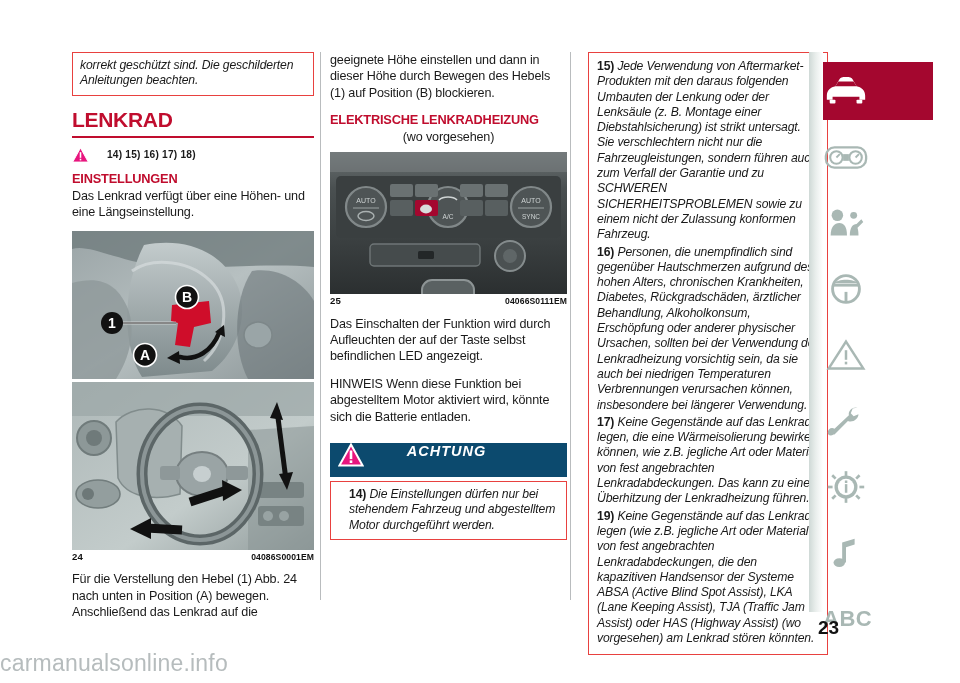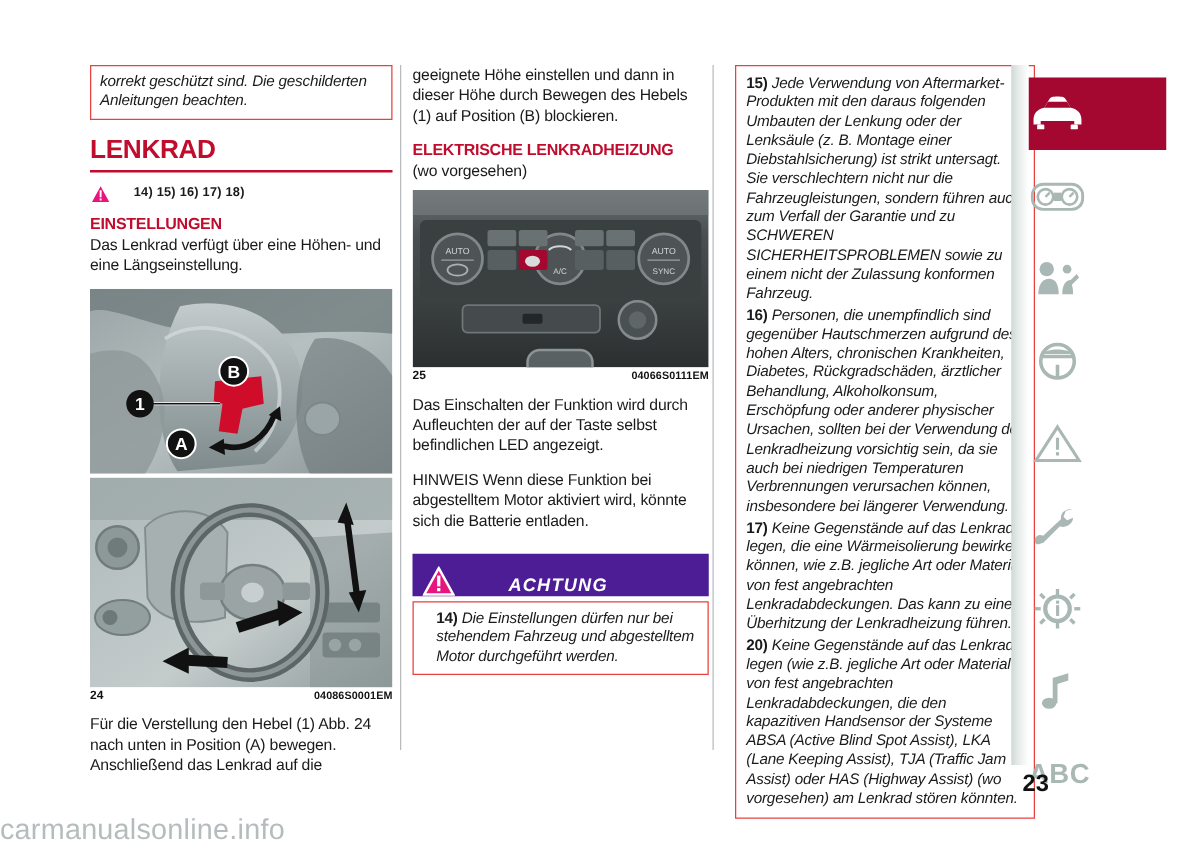--- a/index.html
+++ b/index.html
@@ -84,23 +84,23 @@
   .figbox { width: 100%; position: relative; overflow: hidden; }
   .figcap {
     display: flex; justify-content: space-between; align-items: baseline;
     font-size: 9.6px; font-weight: bold; color: #111; margin-top: 1px;
     letter-spacing: 0.1px;
   }
   .figcap .code { font-size: 8.6px; letter-spacing: 0.1px; }
 
   
   .achtung-bar {
-    background: #4c1d95;
+    background: #0c4a6e;
     height: 34px;
-    display: flex; align-items: flex-end;
+    display: flex; align-items: flex-start;
     padding-left: 8px;
     margin-top: 18px;
   }
   .achtung-bar .label {
     flex: 1; text-align: center;
     color: #ffffff; font-style: italic; font-weight: bold;
     font-size: 14.5px; letter-spacing: 1px;
     margin-right: 38px;
   }
 
@@ -256,21 +256,21 @@
     </div>
 
     <p class="body-text" style="margin-top:9px;">Für die Verstellung den Hebel (1) Abb. 24 nach unten in Position (A) bewegen. Anschließend das Lenkrad auf die</p>
   </div>
 
   <div class="col" id="col2">
 
     <p class="body-text">geeignete Höhe einstellen und dann in dieser Höhe durch Bewegen des Hebels (1) auf Position (B) blockieren.</p>
 
     <div class="sub-title">ELEKTRISCHE LENKRADHEIZUNG</div>
-    <p class="body-text" style="margin-bottom:6px;">(wo vorgesehen)</p>
+    <p class="body-text" style="margin-bottom:6px;text-align:center;">(wo vorgesehen)</p>
 
 
     <div class="figure">
       <div class="figbox" style="height:142px;">
         <svg width="237" height="142" viewBox="0 0 237 142">
           <defs>
             <linearGradient id="g4" x1="0" y1="0" x2="0" y2="1">
               <stop offset="0%" stop-color="#6b7273"></stop>
               <stop offset="25%" stop-color="#4a5051"></stop>
               <stop offset="100%" stop-color="#2b2f30"></stop>
@@ -335,21 +335,21 @@
     <div class="redbox" style="margin-top:4px;padding-left:18px;">
       <p><span class="refnum">14)</span> <span>Die Einstellungen dürfen nur bei stehendem Fahrzeug und abgestelltem Motor durchgeführt werden.</span></p>
     </div>
   </div>
 
   <div class="col" id="col3">
     <div class="redbox" style="padding:6px 8px 8px 8px;">
       <p><span class="refnum">15)</span> <span>Jede Verwendung von Aftermarket-Produkten mit den daraus folgenden Umbauten der Lenkung oder der Lenksäule (z. B. Montage einer Diebstahlsicherung) ist strikt untersagt. Sie verschlechtern nicht nur die Fahrzeugleistungen, sondern führen auch zum Verfall der Garantie und zu SCHWEREN SICHERHEITSPROBLEMEN sowie zu einem nicht der Zulassung konformen Fahrzeug.</span></p>
       <p><span class="refnum">16)</span> <span>Personen, die unempfindlich sind gegenüber Hautschmerzen aufgrund des hohen Alters, chronischen Krankheiten, Diabetes, Rückgradschäden, ärztlicher Behandlung, Alkoholkonsum, Erschöpfung oder anderer physischer Ursachen, sollten bei der Verwendung der Lenkradheizung vorsichtig sein, da sie auch bei niedrigen Temperaturen Verbrennungen verursachen können, insbesondere bei längerer Verwendung.</span></p>
       <p><span class="refnum">17)</span> <span>Keine Gegenstände auf das Lenkrad legen, die eine Wärmeisolierung bewirken können, wie z.B. jegliche Art oder Material von fest angebrachten Lenkradabdeckungen. Das kann zu einer Überhitzung der Lenkradheizung führen.</span></p>
-      <p><span class="refnum">20)</span> <span>Keine Gegenstände auf das Lenkrad legen (wie z.B. jegliche Art oder Material von fest angebrachten Lenkradabdeckungen, die den kapazitiven Handsensor der Systeme ABSA (Active Blind Spot Assist), LKA (Lane Keeping Assist), TJA (Traffic Jam Assist) oder HAS (Highway Assist) (wo vorgesehen) am Lenkrad stören könnten.</span></p>
+      <p><span class="refnum">19)</span> <span>Keine Gegenstände auf das Lenkrad legen (wie z.B. jegliche Art oder Material von fest angebrachten Lenkradabdeckungen, die den kapazitiven Handsensor der Systeme ABSA (Active Blind Spot Assist), LKA (Lane Keeping Assist), TJA (Traffic Jam Assist) oder HAS (Highway Assist) (wo vorgesehen) am Lenkrad stören könnten.</span></p>
     </div>
   </div>
 
   <div id="sidebar">
     <div class="side-fade"></div>
 
     <div class="side-item active" style="top:62px;">
       <svg class="side-icon" viewBox="0 0 48 34">
         <path d="M4 22 C4 16 8 13 13 12 L17 5 C18 3 20 2.5 24 2.5 C28 2.5 30 3 31 5 L35 12 C40 13 44 16 44 22 L44 26 L38 26 L38 23 L10 23 L10 26 L4 26 Z" fill="#ffffff"></path>
         <path d="M16 7 L32 7 L35 12 L13 12 Z" fill="#a4072f"></path>

